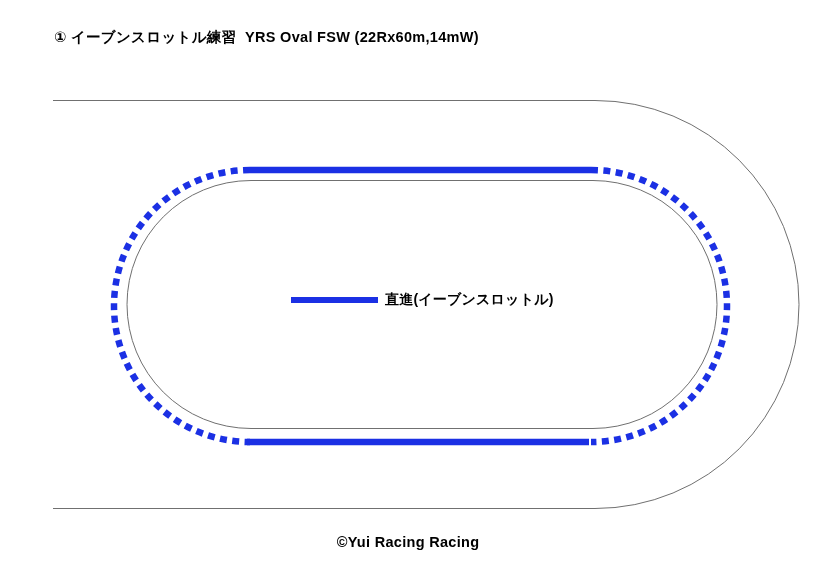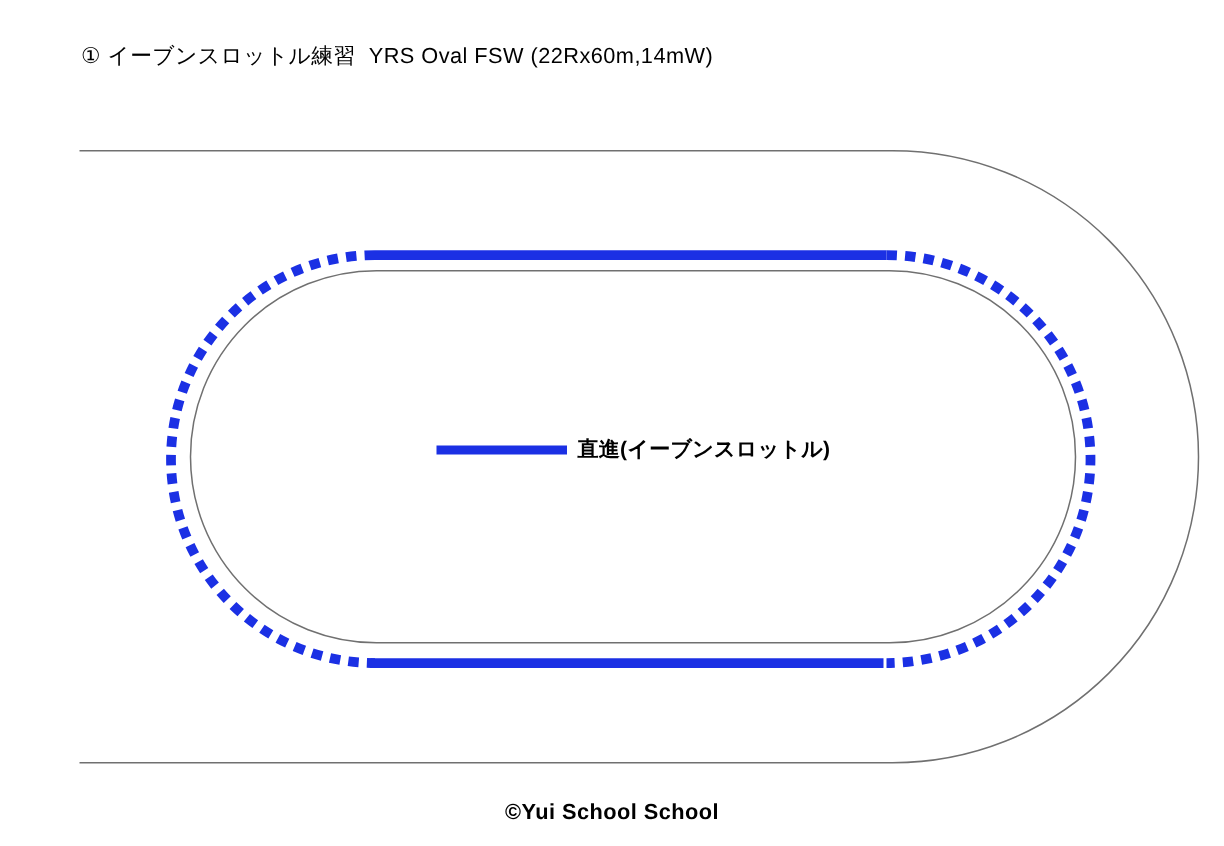--- a/index.html
+++ b/index.html
@@ -19,21 +19,21 @@
     width: 816px;
     height: 564px;
     background: var(--bg);
     overflow: hidden;
   }
   .title {
     position: absolute;
     left: 54px;
     top: 28px;
     font-size: 14.5px;
-    font-weight: 400;
+    font-weight: 700;
     color: var(--text);
     letter-spacing: 0.3px;
     white-space: pre;
   }
   svg.track {
     position: absolute;
     left: 0;
     top: 0;
   }
   .outline {
@@ -121,15 +121,15 @@
     <path class="blue-dotted" d="M 591 170 A 136 136 0 0 1 591 442"></path>
   </svg>
 
   <div class="legend">
     <div class="legend-row">
       <span class="swatch-solid"></span>
       <span class="legend-label">直進(イーブンスロットル)</span>
     </div>
   </div>
 
-  <div class="copyright">©Yui School School</div>
+  <div class="copyright">©Yui Racing Racing</div>
 
 </div>
 
 </body></html>

